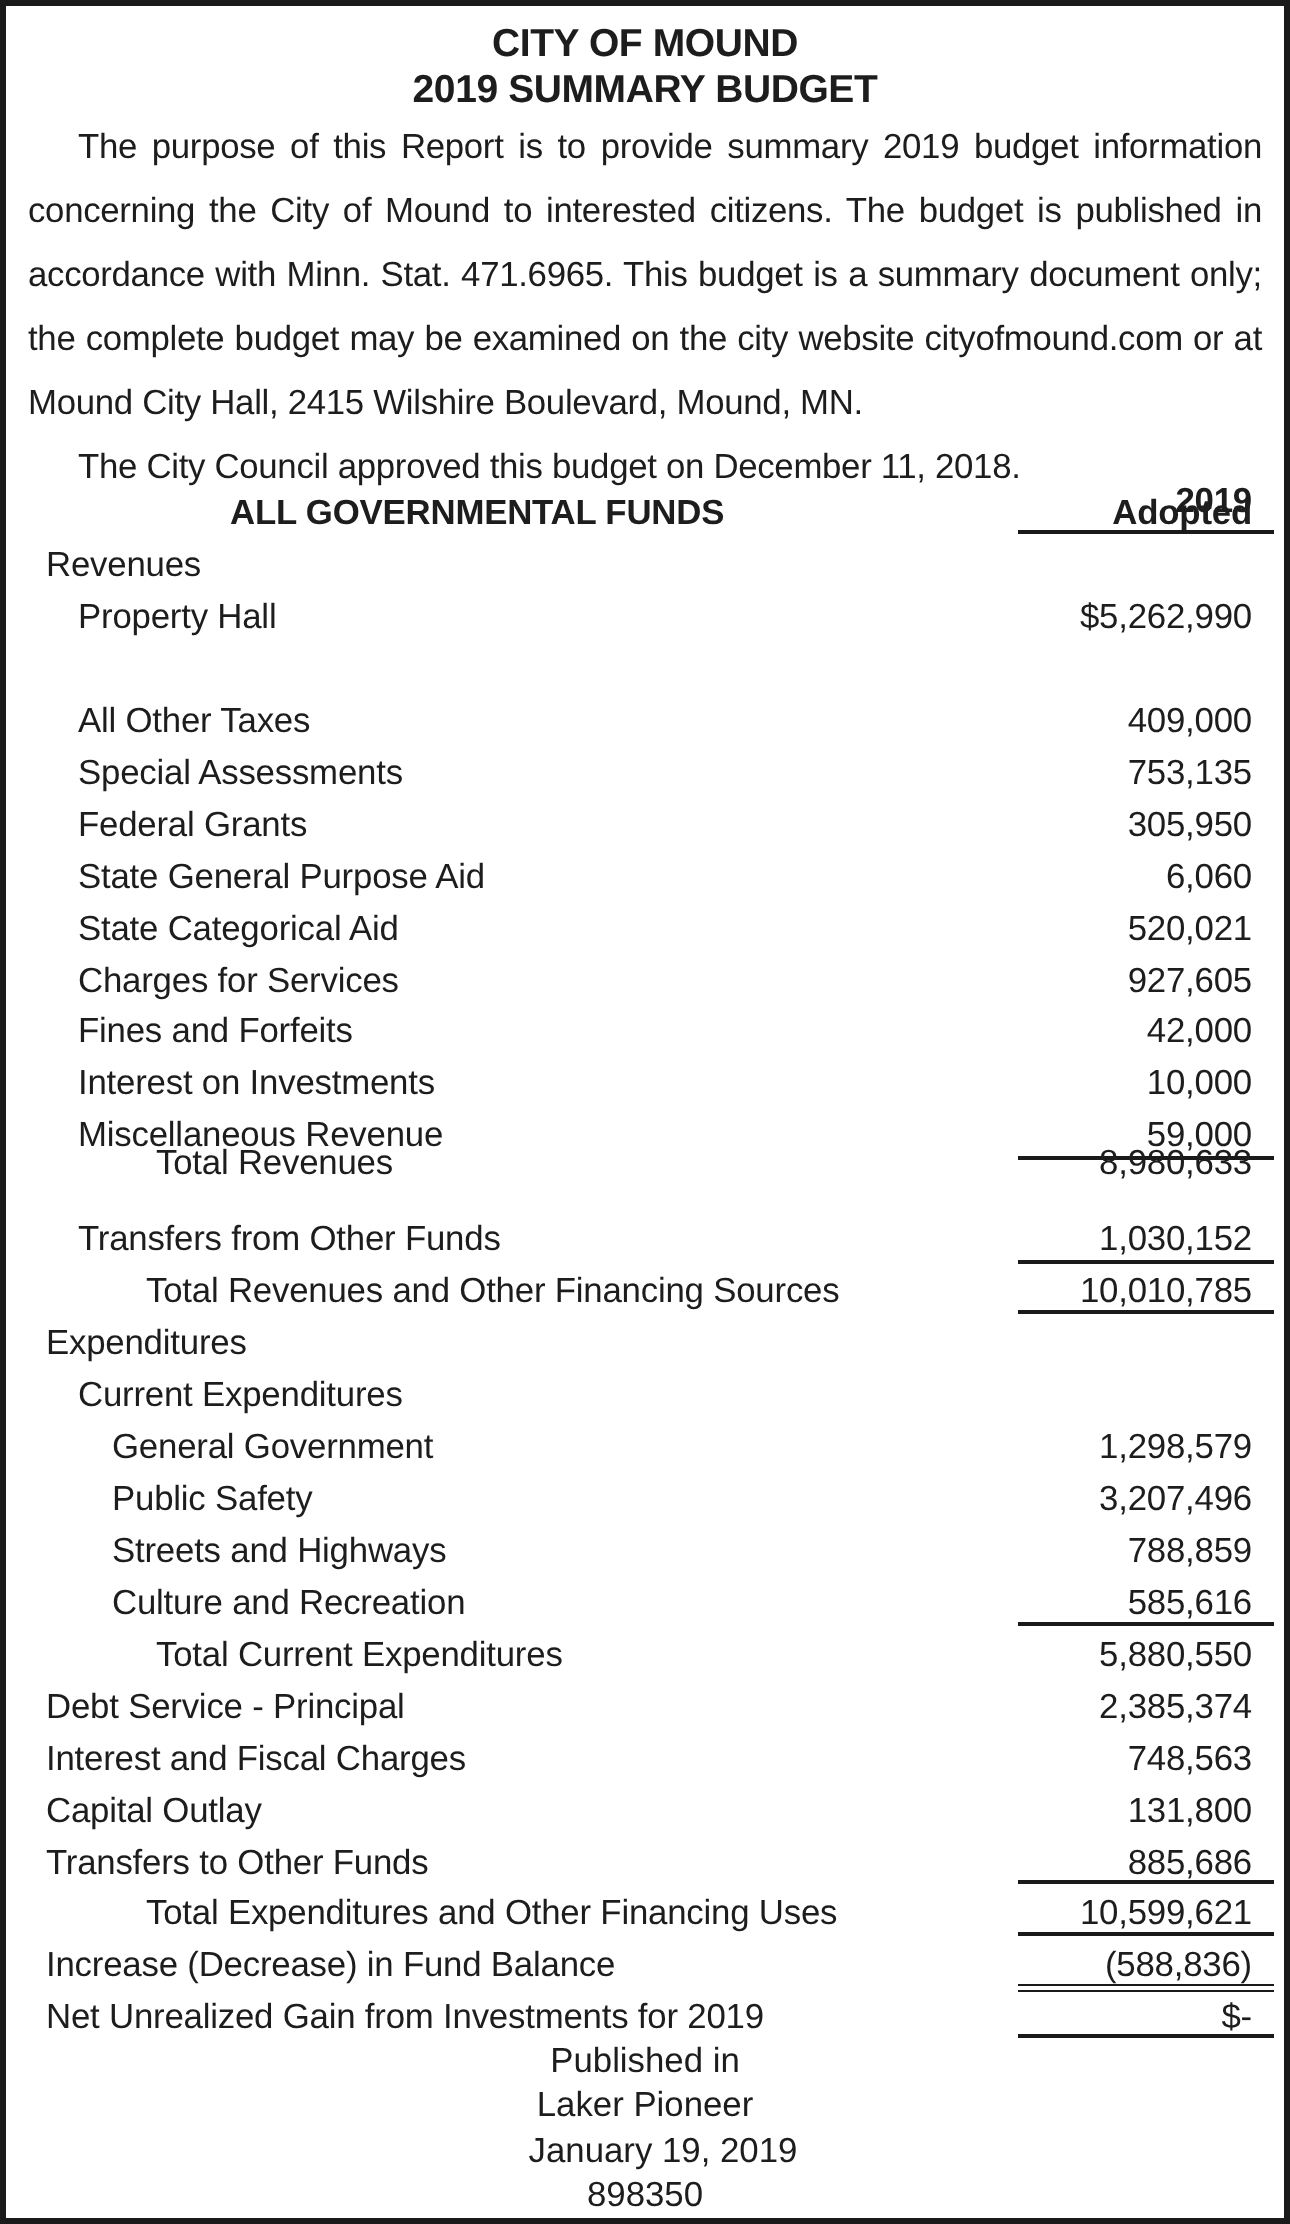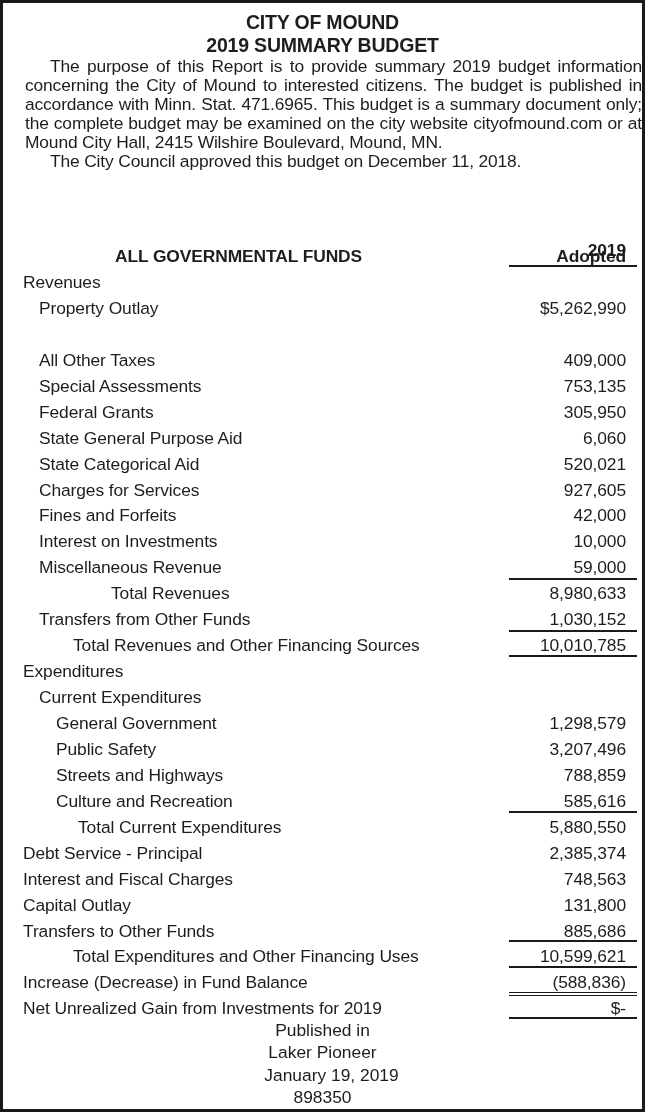--- a/index.html
+++ b/index.html
@@ -13,22 +13,22 @@
       color: #1d1d1d;
       font-family: "Liberation Sans", sans-serif;
       font-size: 17.4px;
     }
     .title {
       position: absolute; left: 0; right: 0;
       text-align: center; font-weight: bold; font-size: 19.5px;
       line-height: 22px; letter-spacing: -0.2px;
     }
     .intro {
-      position: absolute; left: 22px; width: 617px;
-      line-height: 19px; text-align: justify;
+      position: absolute; left: 11px; width: 617px;
+      line-height: 32px; text-align: justify;
       letter-spacing: -0.15px;
     }
     .intro p { margin: 0; text-indent: 25px; }
     .row {
       position: absolute; left: 0; right: 0; height: 26px;
       line-height: 26px; white-space: nowrap;
     }
     .lbl { position: absolute; top: 0; letter-spacing: -0.1px; }
     .val {
       position: absolute; right: 16px; top: 0; text-align: right;
@@ -68,21 +68,21 @@
     <span class="lbl" style="left:112px;">ALL  GOVERNMENTAL  FUNDS</span>
     <span class="val">Adopted</span>
   </div>
   <div class="rule" style="top:262px;"></div>
 
   <div class="row" style="top:266px;">
     <span class="lbl" style="left:20px;">Revenues</span>
   </div>
 
   <div class="row" style="top:292px;">
-    <span class="lbl" style="left:36px;">Property Outlay</span>
+    <span class="lbl" style="left:36px;">Property Hall</span>
     <span class="val">$5,262,990</span>
   </div>
   <div class="row" style="top:344px;">
     <span class="lbl" style="left:36px;">All Other Taxes</span>
     <span class="val">409,000</span>
   </div>
   <div class="row" style="top:370px;">
     <span class="lbl" style="left:36px;">Special Assessments</span>
     <span class="val">753,135</span>
   </div>
@@ -109,21 +109,21 @@
   <div class="row" style="top:525px;">
     <span class="lbl" style="left:36px;">Interest on Investments</span>
     <span class="val">10,000</span>
   </div>
   <div class="row" style="top:551px;">
     <span class="lbl" style="left:36px;">Miscellaneous Revenue</span>
     <span class="val">59,000</span>
   </div>
   <div class="rule" style="top:575px;"></div>
 
-  <div class="row" style="top:577px;margin-left:33px;">
+  <div class="row" style="top:565px;">
     <span class="lbl" style="left:75px;">Total Revenues</span>
     <span class="val">8,980,633</span>
   </div>
   <div class="row" style="top:603px;">
     <span class="lbl" style="left:36px;">Transfers from Other Funds</span>
     <span class="val">1,030,152</span>
   </div>
   <div class="rule" style="top:627px;"></div>
 
   <div class="row" style="top:629px;">

